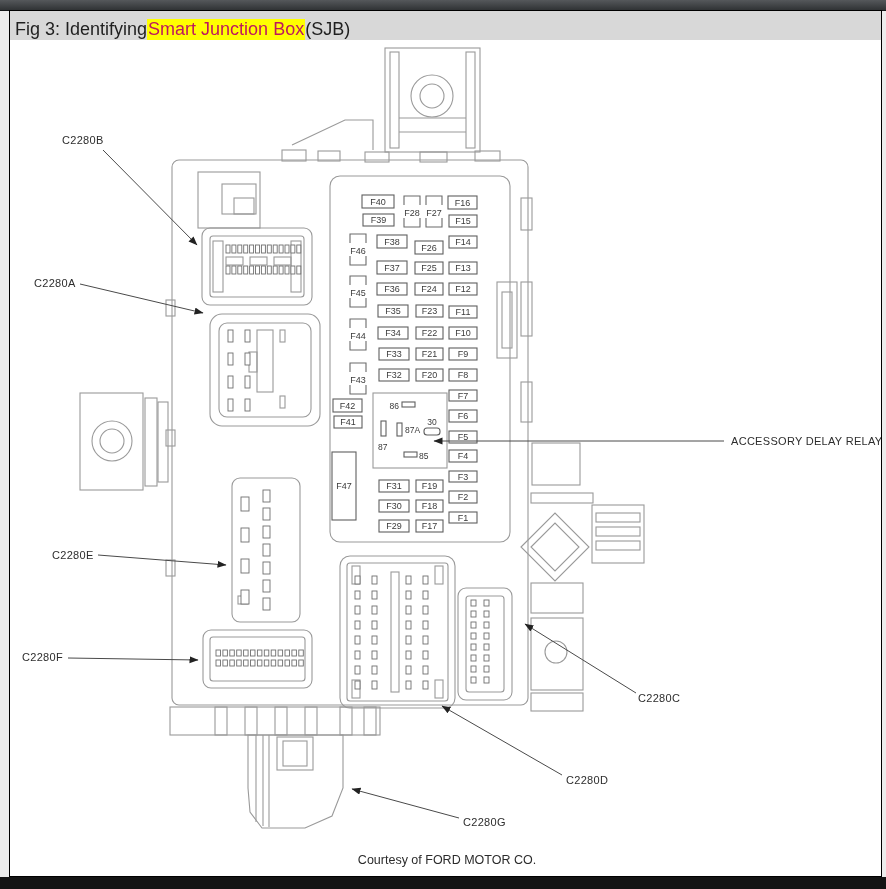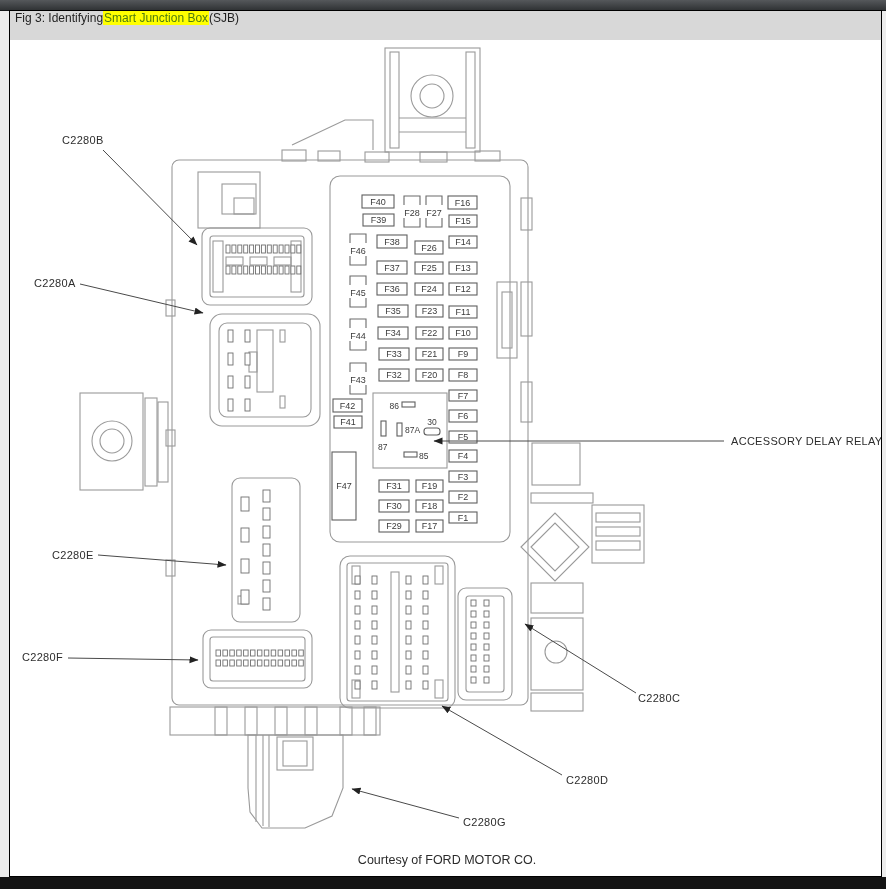--- a/index.html
+++ b/index.html
@@ -3,23 +3,23 @@
 <meta charset="utf-8">
 <style>
   html,body{margin:0;padding:0;background:#ececec;}
   .page{position:relative;width:886px;height:889px;background:#ececec;overflow:hidden;
         font-family:"Liberation Sans",sans-serif;}
   .top-bar{position:absolute;left:0;top:0;width:886px;height:10px;
            background:linear-gradient(#55585b,#303335);border-bottom:1px solid #141618;}
   .bottom-bar{position:absolute;left:0;top:877px;width:886px;height:12px;background:#141414;}
   .frame{position:absolute;left:9px;top:10px;width:871px;height:865px;
          border:1.5px solid #000;background:#fff;display:flex;flex-direction:column;}
-  .title-bar{height:29px;flex:0 0 29px;background:#d8d8d8;display:flex;align-items:flex-start;
-             padding-left:5px;font-size:12px;color:#1f1f1f;}
-  .title-bar mark{background:#ffff00;color:#4d7c0f;padding:0 1px;}
+  .title-bar{height:29px;flex:0 0 29px;background:#d8d8d8;display:flex;align-items:flex-end;
+             padding-left:5px;font-size:18px;color:#1f1f1f;}
+  .title-bar mark{background:#ffff00;color:#be185d;padding:0 1px;}
   .canvas{flex:1 1 auto;position:relative;background:#fff;}
   svg{display:block;width:100%;height:100%;}
   
   .art{stroke:#9a9a9a;fill:none;stroke-width:1.1;}
   .fuse-rect{stroke:#5f5f5f;fill:#fff;stroke-width:1.1;}
   .fuse-lbl{fill:#3a3a3a;font-size:9px;text-anchor:middle;font-family:"Liberation Sans",sans-serif;}
   .bracket{stroke:#6a6a6a;fill:none;stroke-width:1.1;}
   .callout-line{stroke:#4a4a4a;stroke-width:1;fill:none;}
   .callout-txt{fill:#2d2d2d;font-size:11px;letter-spacing:.3px;font-family:"Liberation Sans",sans-serif;}
   .relay-txt{fill:#3a3a3a;font-size:8.5px;font-family:"Liberation Sans",sans-serif;}

